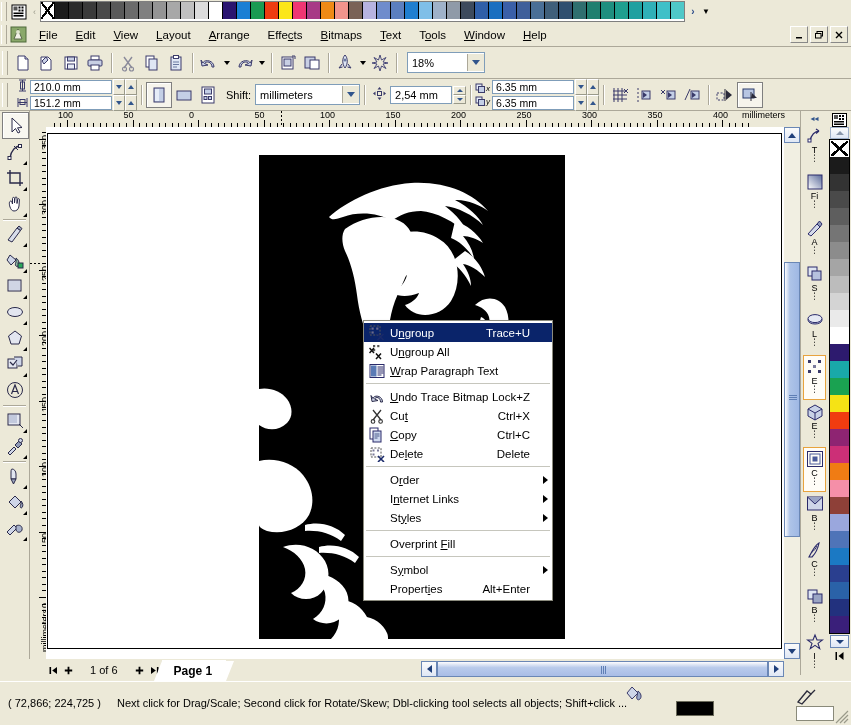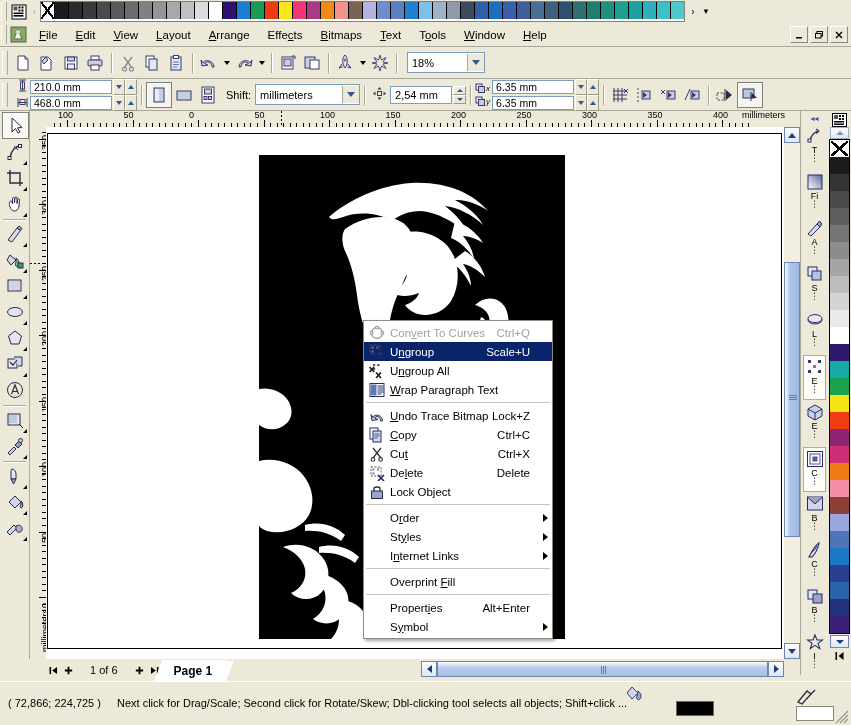--- a/index.html
+++ b/index.html
@@ -414,21 +414,21 @@
       </div>
       <div class="spinpair">
         <div class="spinrow">
           <div class="spinfield">210.0 mm</div>
           <div class="spinbtns">
             <div class="spb dn"></div>
             <div class="spb up"></div>
           </div>
         </div>
         <div class="spinrow">
-          <div class="spinfield">468.0 mm</div>
+          <div class="spinfield">151.2 mm</div>
           <div class="spinbtns">
             <div class="spb dn"></div>
             <div class="spb up"></div>
           </div>
         </div>
       </div>
     </div>
 
     <div class="sep"></div>
 
@@ -1226,45 +1226,32 @@
     <div id="pal-dn"></div>
     <div id="pal-end">
       <svg width="12" height="10" viewBox="0 0 12 10">
           <rect x="1.5" y="1" width="1.5" height="8" fill="#000"></rect>
           <path d="M9.5 1 L4.5 5 L9.5 9 Z" fill="#000"></path>
         </svg>
     </div>
   </div>
 
   <div id="ctxmenu">
-      <div class="cmi dis">
-        <div class="ic">
-          <svg width="16" height="16" viewBox="0 0 16 16">
-            <circle cx="8" cy="8" r="5.5" fill="none" stroke="#9a9a9a" stroke-width="1.3"></circle>
-            <rect x="6.8" y="1.4" width="2.4" height="2.4" fill="#fff" stroke="#9a9a9a"></rect>
-            <rect x="12.2" y="6.8" width="2.4" height="2.4" fill="#fff" stroke="#9a9a9a"></rect>
-            <rect x="1.4" y="6.8" width="2.4" height="2.4" fill="#fff" stroke="#9a9a9a"></rect>
-          </svg>
-        </div>
-        <div class="lb">Con<u>v</u>ert To Curves</div>
-        <div class="acc">Ctrl+Q</div>
-        <div style="width: 14px;"></div>
-      </div>
       <div class="cmi hl">
         <div class="ic">
           <svg width="16" height="16" viewBox="0 0 16 16">
             <rect x="1" y="1" width="10" height="9" fill="none" stroke="#555" stroke-dasharray="2,1.4"></rect>
             <rect x="2.5" y="2.5" width="2.2" height="2.2" fill="#6a6a8a"></rect>
             <rect x="7.2" y="2.5" width="2.2" height="2.2" fill="#6a6a8a"></rect>
             <rect x="2.5" y="6.4" width="2.2" height="2.2" fill="#6a6a8a"></rect>
             <path d="M8.5 9 L14.5 15 M14.5 9 L8.5 15" stroke="#1a2a6a" stroke-width="1.6"></path>
           </svg>
         </div>
         <div class="lb">U<u>n</u>group</div>
-        <div class="acc">Scale+U</div>
+        <div class="acc">Trace+U</div>
         <div style="width: 14px;"></div>
       </div>
       <div class="cmi">
         <div class="ic">
           <svg width="16" height="16" viewBox="0 0 16 16">
             <rect x="4" y="1" width="2.2" height="2.2" fill="#555"></rect>
             <rect x="8.2" y="1" width="2.2" height="2.2" fill="#555"></rect>
             <rect x="4" y="5" width="2.2" height="2.2" fill="#555"></rect>
             <path d="M0.5 4 L5 9 M5 4 L0.5 9" stroke="#111" stroke-width="1.5"></path>
             <path d="M7 9.5 L12 15 M12 9.5 L7 15" stroke="#111" stroke-width="1.5"></path>
@@ -1293,100 +1280,89 @@
             <path d="M13.5 13 C13.5 6.5 5 5.5 4 9.5 L2 6.5 L3 12.5 L9 11.5 L5.5 10 C7 7.5 11.5 8 11.5 13 Z" fill="#cfd6e8" stroke="#2a2a4a"></path>
           </svg>
         </div>
         <div class="lb"><u>U</u>ndo Trace Bitmap</div>
         <div class="acc">Lock+Z</div>
         <div style="width: 14px;"></div>
       </div>
       <div class="cmi">
         <div class="ic">
           <svg width="16" height="16" viewBox="0 0 16 16">
+            <path d="M4 2 L12 12 M12 2 L4 12" stroke="#333" stroke-width="1.3" fill="none"></path>
+            <circle cx="4" cy="13.4" r="1.8" fill="none" stroke="#333" stroke-width="1.1"></circle>
+            <circle cx="11.6" cy="13.4" r="1.8" fill="none" stroke="#333" stroke-width="1.1"></circle>
+          </svg>
+        </div>
+        <div class="lb">Cu<u>t</u></div>
+        <div class="acc">Ctrl+X</div>
+        <div style="width: 14px;"></div>
+      </div>
+      <div class="cmi">
+        <div class="ic">
+          <svg width="16" height="16" viewBox="0 0 16 16">
             <rect x="1" y="1" width="8" height="11" fill="#fff" stroke="#2a2a6a"></rect>
             <rect x="4" y="4" width="8" height="11" fill="#cfd9ef" stroke="#2a2a6a"></rect>
             <path d="M5.5 7 h5 M5.5 9 h5 M5.5 11 h3" stroke="#4a5a8a"></path>
           </svg>
         </div>
         <div class="lb"><u>C</u>opy</div>
         <div class="acc">Ctrl+C</div>
-        <div style="width: 14px;"></div>
-      </div>
-      <div class="cmi">
-        <div class="ic">
-          <svg width="16" height="16" viewBox="0 0 16 16">
-            <path d="M4 2 L12 12 M12 2 L4 12" stroke="#333" stroke-width="1.3" fill="none"></path>
-            <circle cx="4" cy="13.4" r="1.8" fill="none" stroke="#333" stroke-width="1.1"></circle>
-            <circle cx="11.6" cy="13.4" r="1.8" fill="none" stroke="#333" stroke-width="1.1"></circle>
-          </svg>
-        </div>
-        <div class="lb">Cu<u>t</u></div>
-        <div class="acc">Ctrl+X</div>
         <div style="width: 14px;"></div>
       </div>
       <div class="cmi">
         <div class="ic">
           <svg width="16" height="16" viewBox="0 0 16 16">
             <rect x="2" y="2" width="10" height="9" fill="none" stroke="#555" stroke-dasharray="2,1.4"></rect>
             <rect x="3.5" y="3.5" width="2" height="2" fill="#7a7a9a"></rect>
             <rect x="8" y="3.5" width="2" height="2" fill="#7a7a9a"></rect>
             <rect x="3.5" y="7.5" width="2" height="2" fill="#7a7a9a"></rect>
             <path d="M9 10 L15 16 M15 10 L9 16" stroke="#1a2a6a" stroke-width="1.6"></path>
           </svg>
         </div>
         <div class="lb">De<u>l</u>ete</div>
         <div class="acc">Delete</div>
         <div style="width: 14px;"></div>
       </div>
-      <div class="cmi">
-        <div class="ic">
-          <svg width="16" height="16" viewBox="0 0 16 16">
-            <rect x="2.5" y="7" width="11" height="7.5" fill="#9aa4c4" stroke="#2a2a4a"></rect>
-            <path d="M5 7 V4.5 C5 2.5 11 2.5 11 4.5 V7" fill="none" stroke="#2a2a4a" stroke-width="1.4"></path>
-          </svg>
-        </div>
-        <div class="lb">Lock Object</div>
-        <div class="acc"></div>
-        <div style="width: 14px;"></div>
-      </div>
       <div class="cmsep"></div>
       <div class="cmi">
         <div class="ic"></div>
         <div class="lb">O<u>r</u>der</div>
         <div class="acc"></div>
         <div class="sub"></div>
       </div>
       <div class="cmi">
         <div class="ic"></div>
-        <div class="lb">St<u>y</u>les</div>
+        <div class="lb">I<u>n</u>ternet Links</div>
         <div class="acc"></div>
         <div class="sub"></div>
       </div>
       <div class="cmi">
         <div class="ic"></div>
-        <div class="lb">I<u>n</u>ternet Links</div>
+        <div class="lb">St<u>y</u>les</div>
         <div class="acc"></div>
         <div class="sub"></div>
       </div>
       <div class="cmsep"></div>
       <div class="cmi">
         <div class="ic"></div>
         <div class="lb">Overprint <u>F</u>ill</div>
         <div class="acc"></div>
         <div style="width: 14px;"></div>
       </div>
       <div class="cmsep"></div>
       <div class="cmi">
         <div class="ic"></div>
+        <div class="lb">S<u>y</u>mbol</div>
+        <div class="acc"></div>
+        <div class="sub"></div>
+      </div>
+      <div class="cmi">
+        <div class="ic"></div>
         <div class="lb">Propert<u>i</u>es</div>
         <div class="acc">Alt+Enter</div>
         <div style="width: 14px;"></div>
       </div>
-      <div class="cmi">
-        <div class="ic"></div>
-        <div class="lb">S<u>y</u>mbol</div>
-        <div class="acc"></div>
-        <div class="sub"></div>
-      </div>
     </div>
 
 </div>
 
 </body></html>

